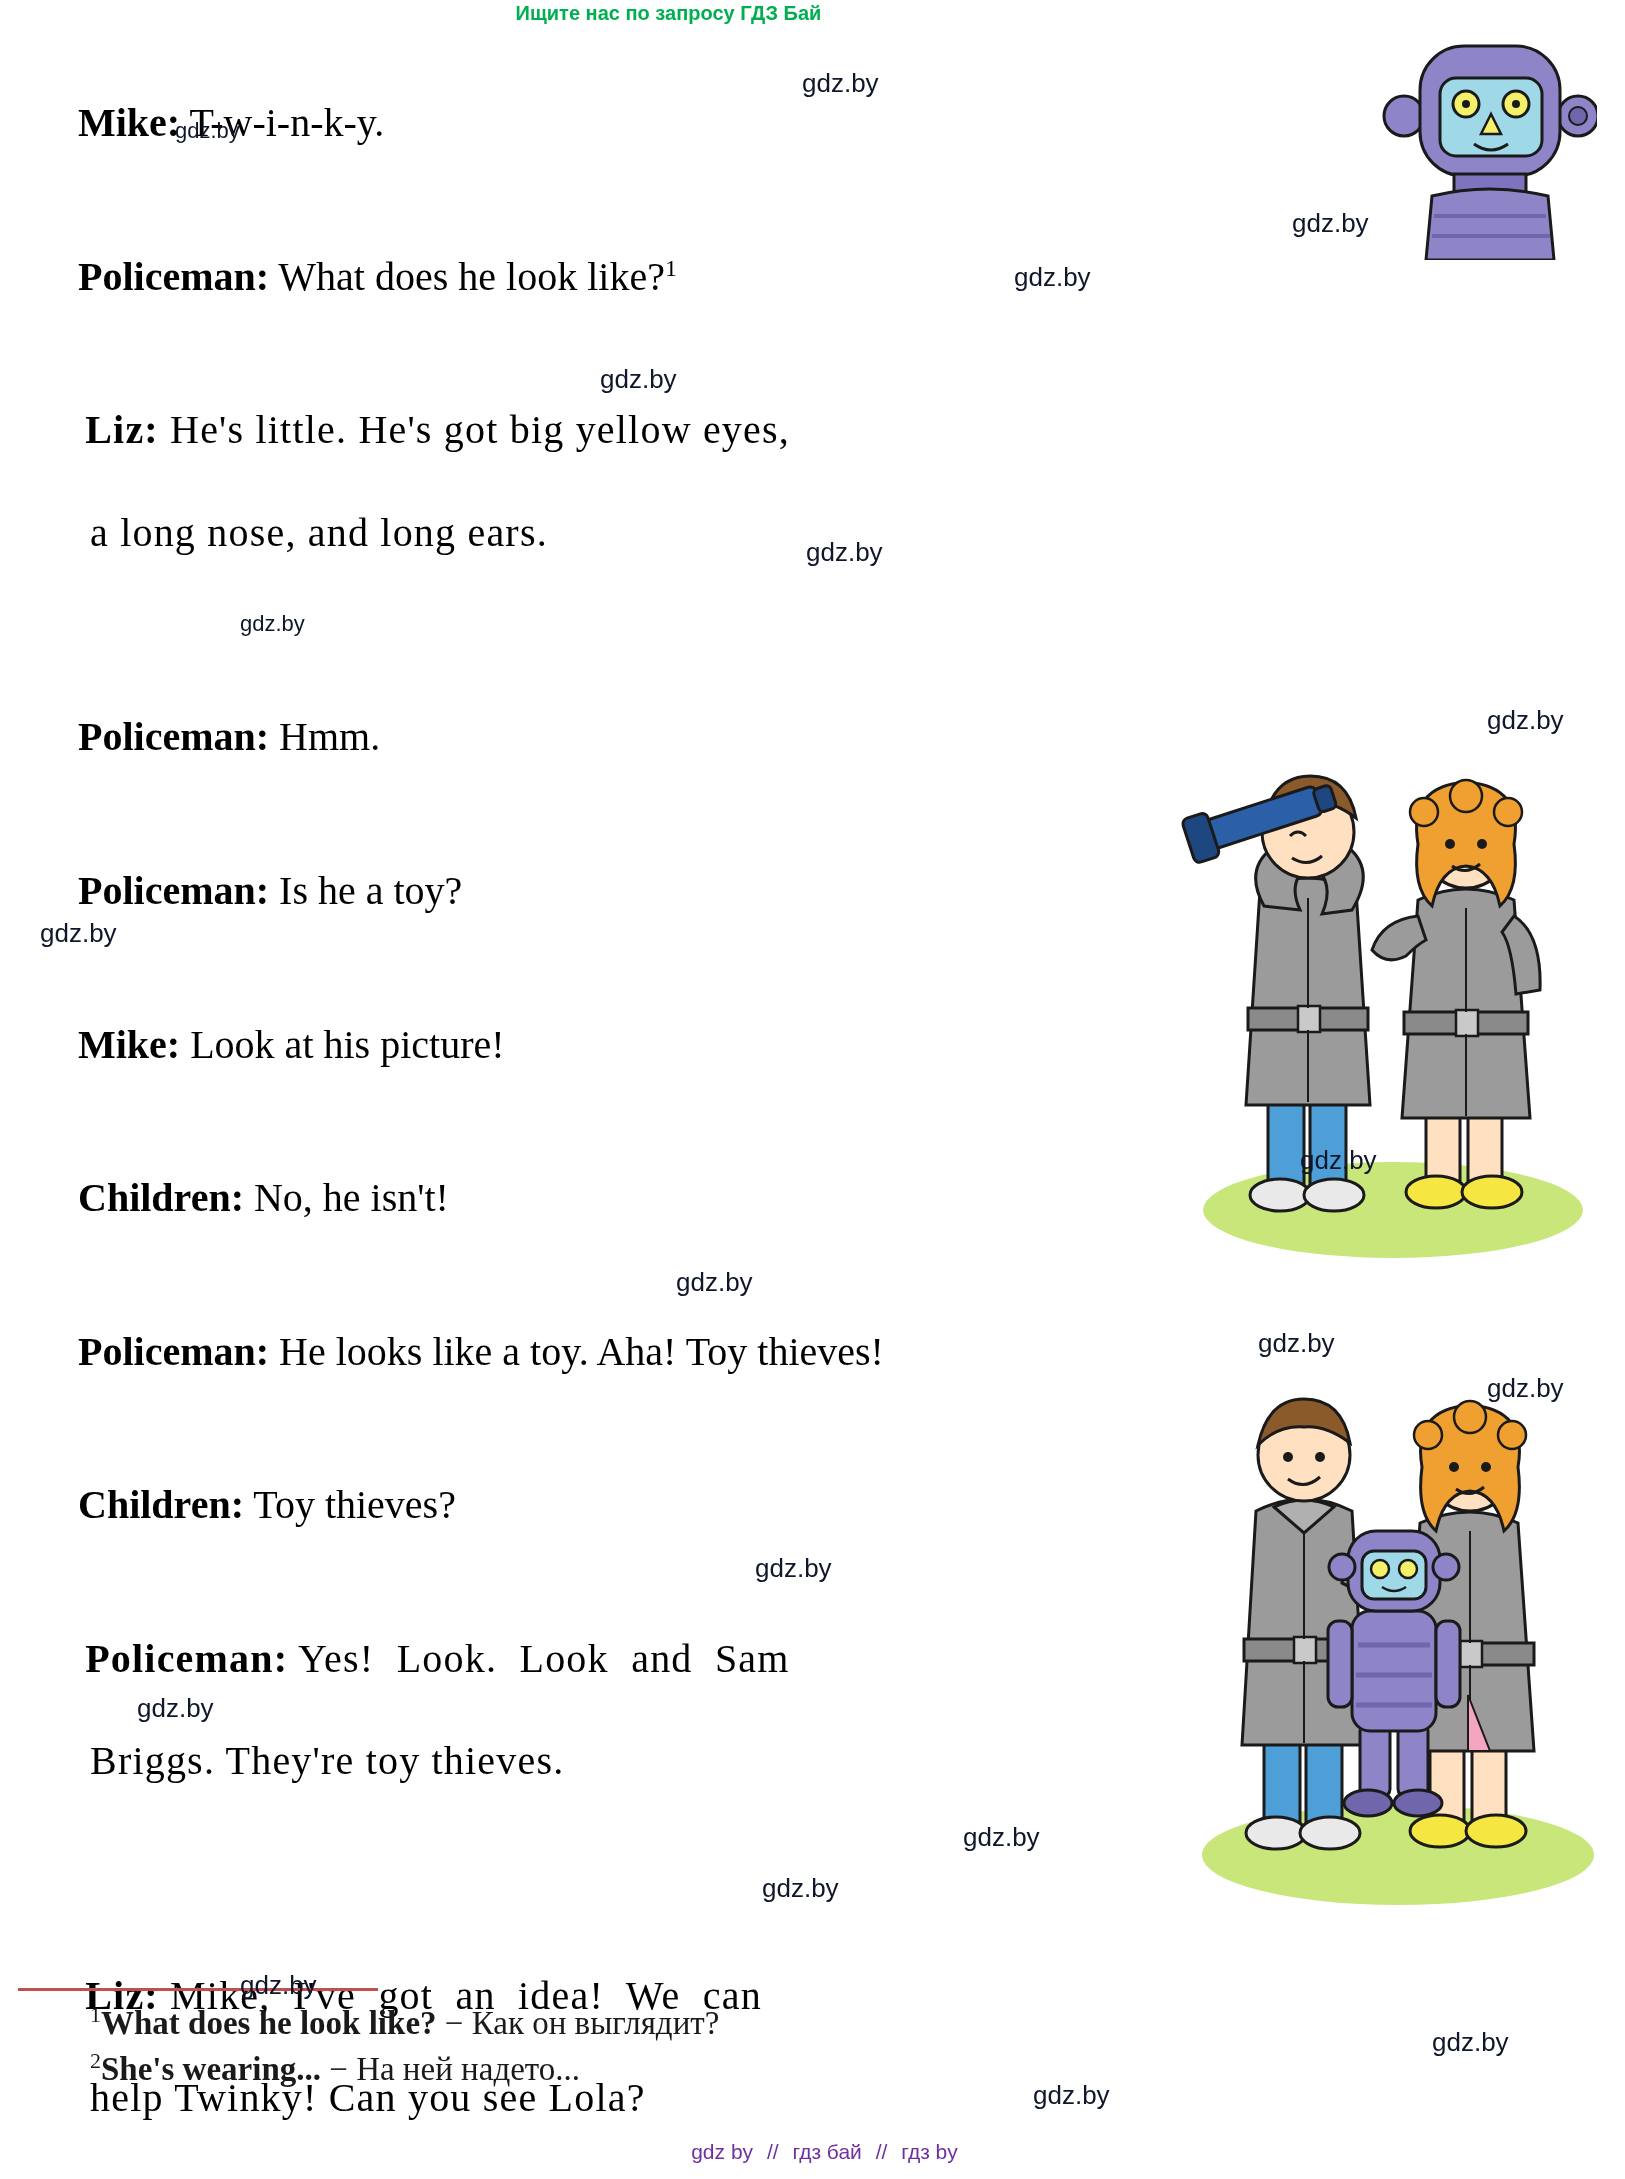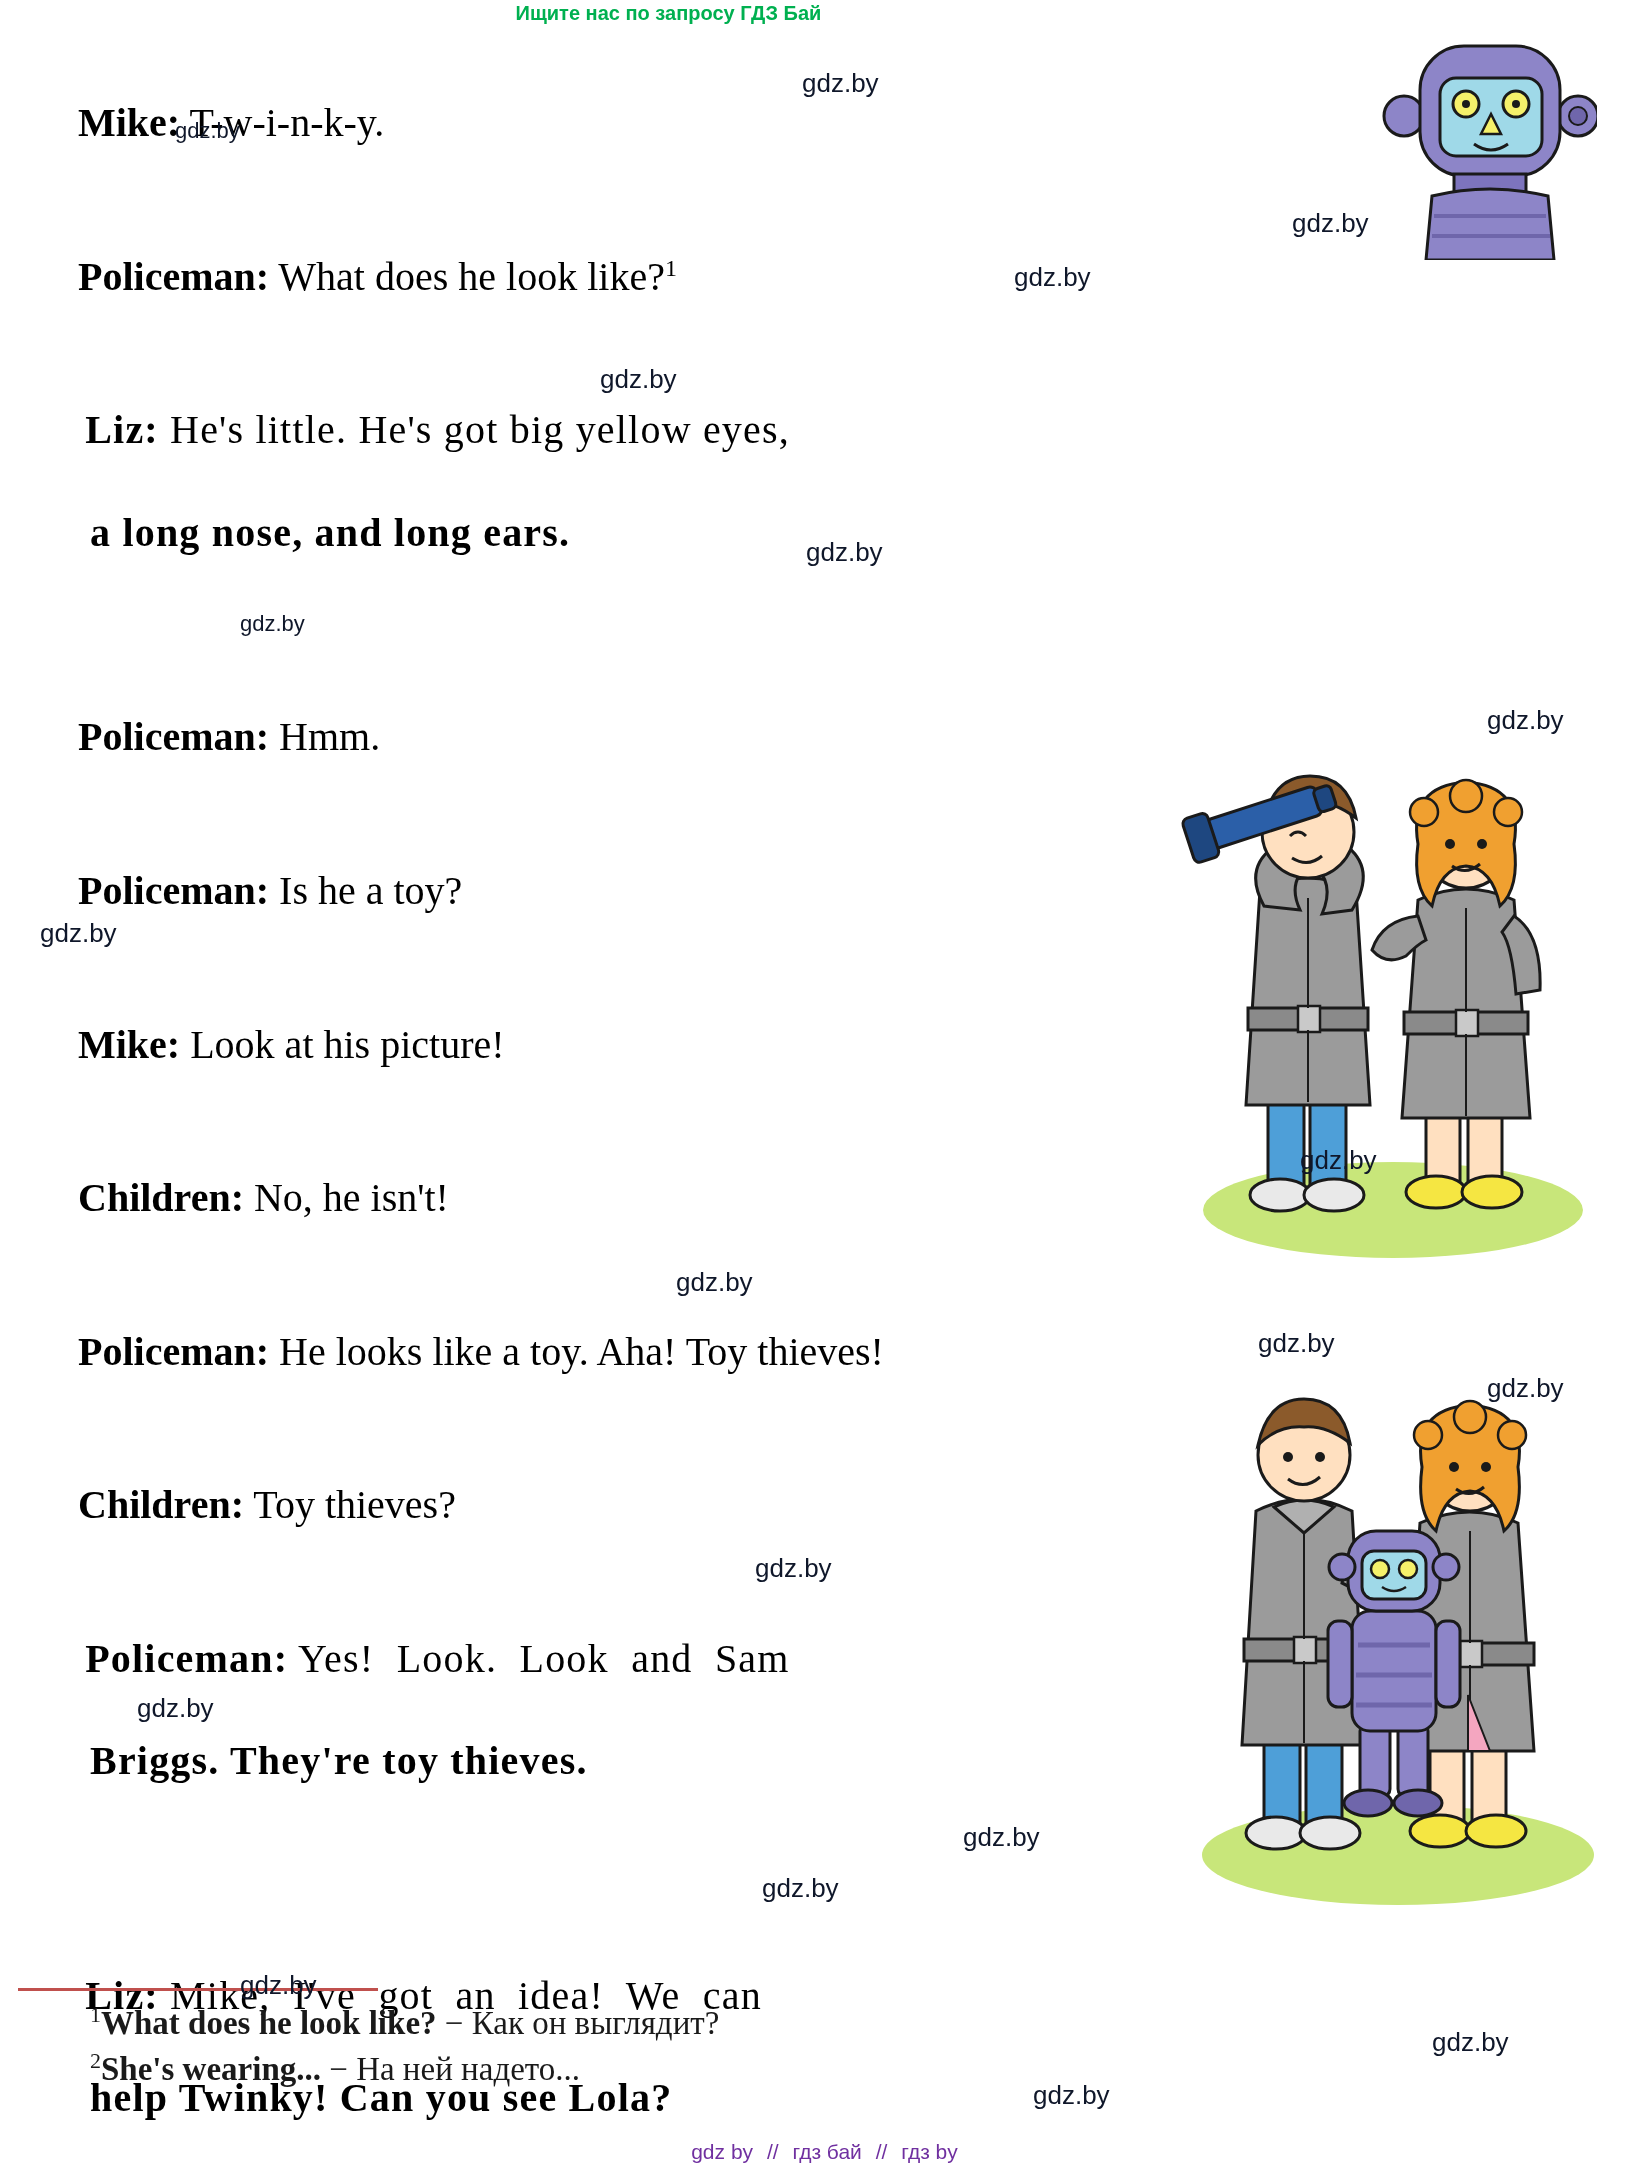--- a/index.html
+++ b/index.html
@@ -28,21 +28,21 @@
     left:18px; top:46px;
     width:1100px;
   }
   .line {
     font-size:40px;
     line-height:1.28;
     color:#000000;
     white-space:pre-wrap;
   }
   .speaker { font-weight:bold; }
-  .indent { padding-left:72px; display:block;font-weight:bold; }
+  .indent { padding-left:72px; display:block; }
   .gap { height:30px; }
   .wide { letter-spacing:1.2px; }
   sup { font-size:24px; vertical-align:super; }
 
   
   .footnote-rule {
     position:absolute;
     left:18px; top:1988px;
     width:360px; height:3px;
     background:#c0504d;

